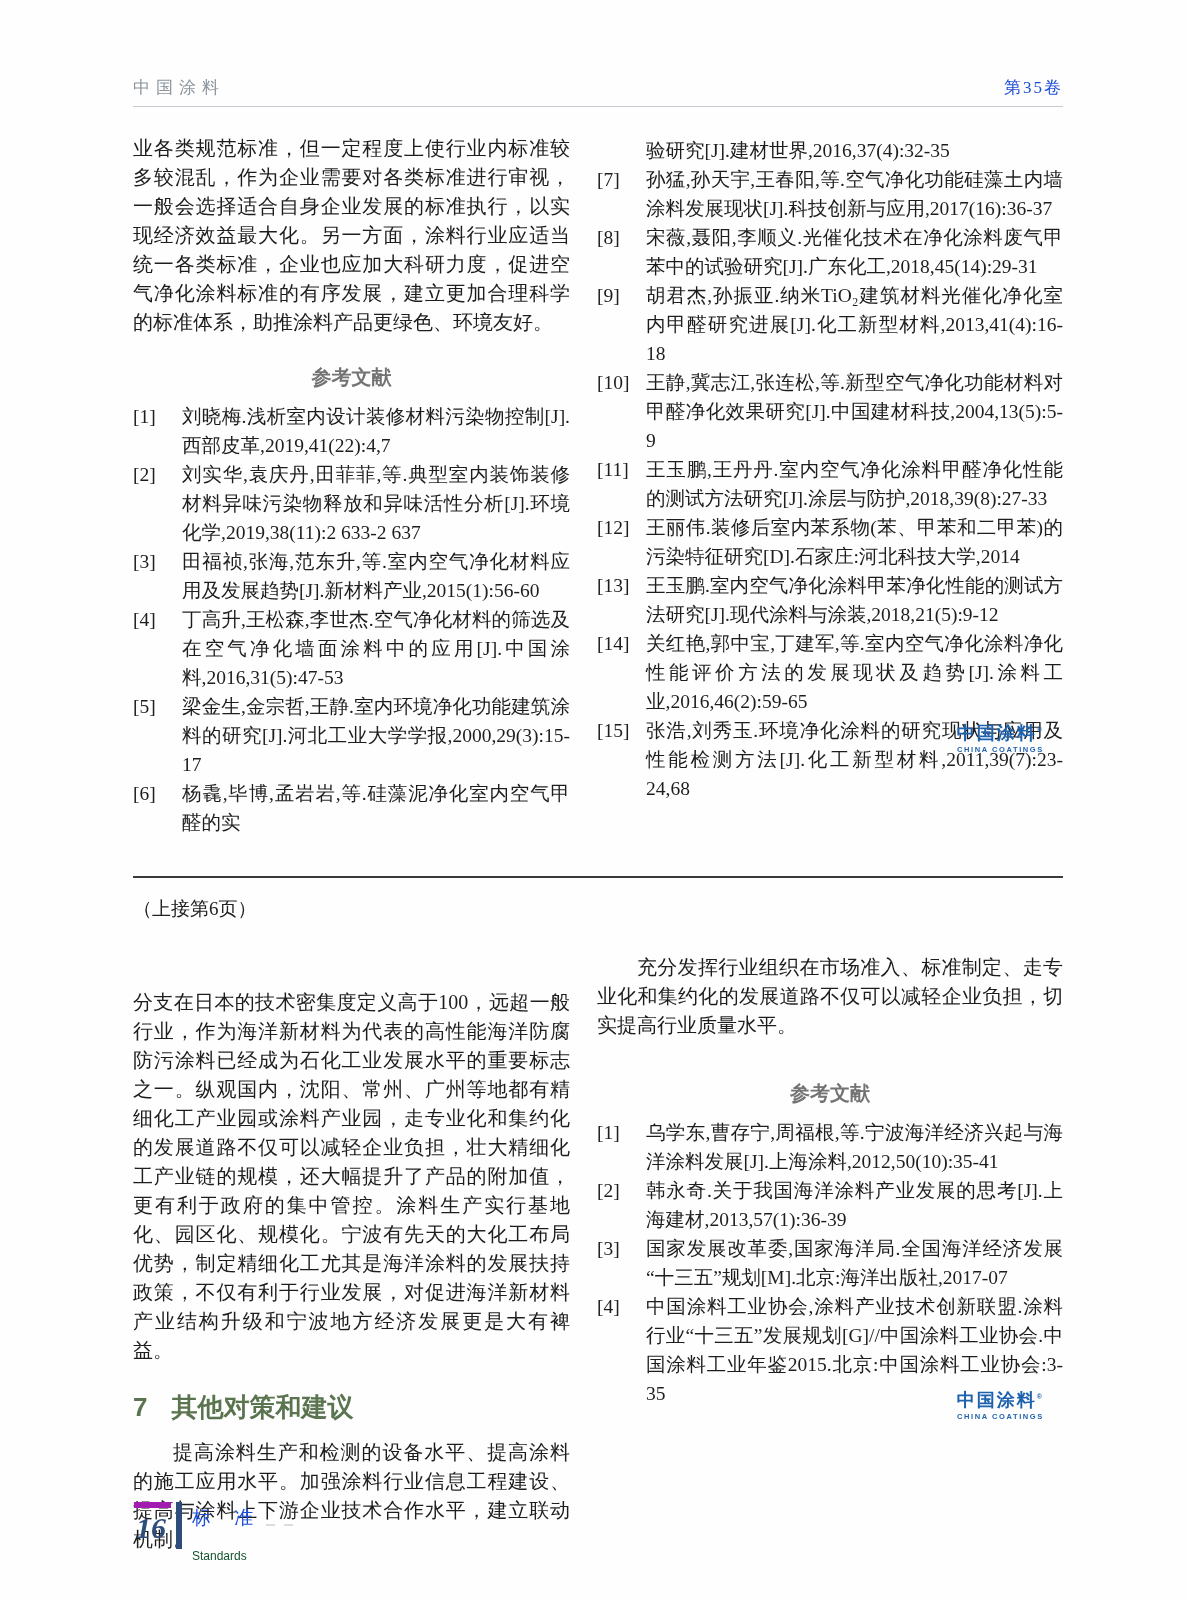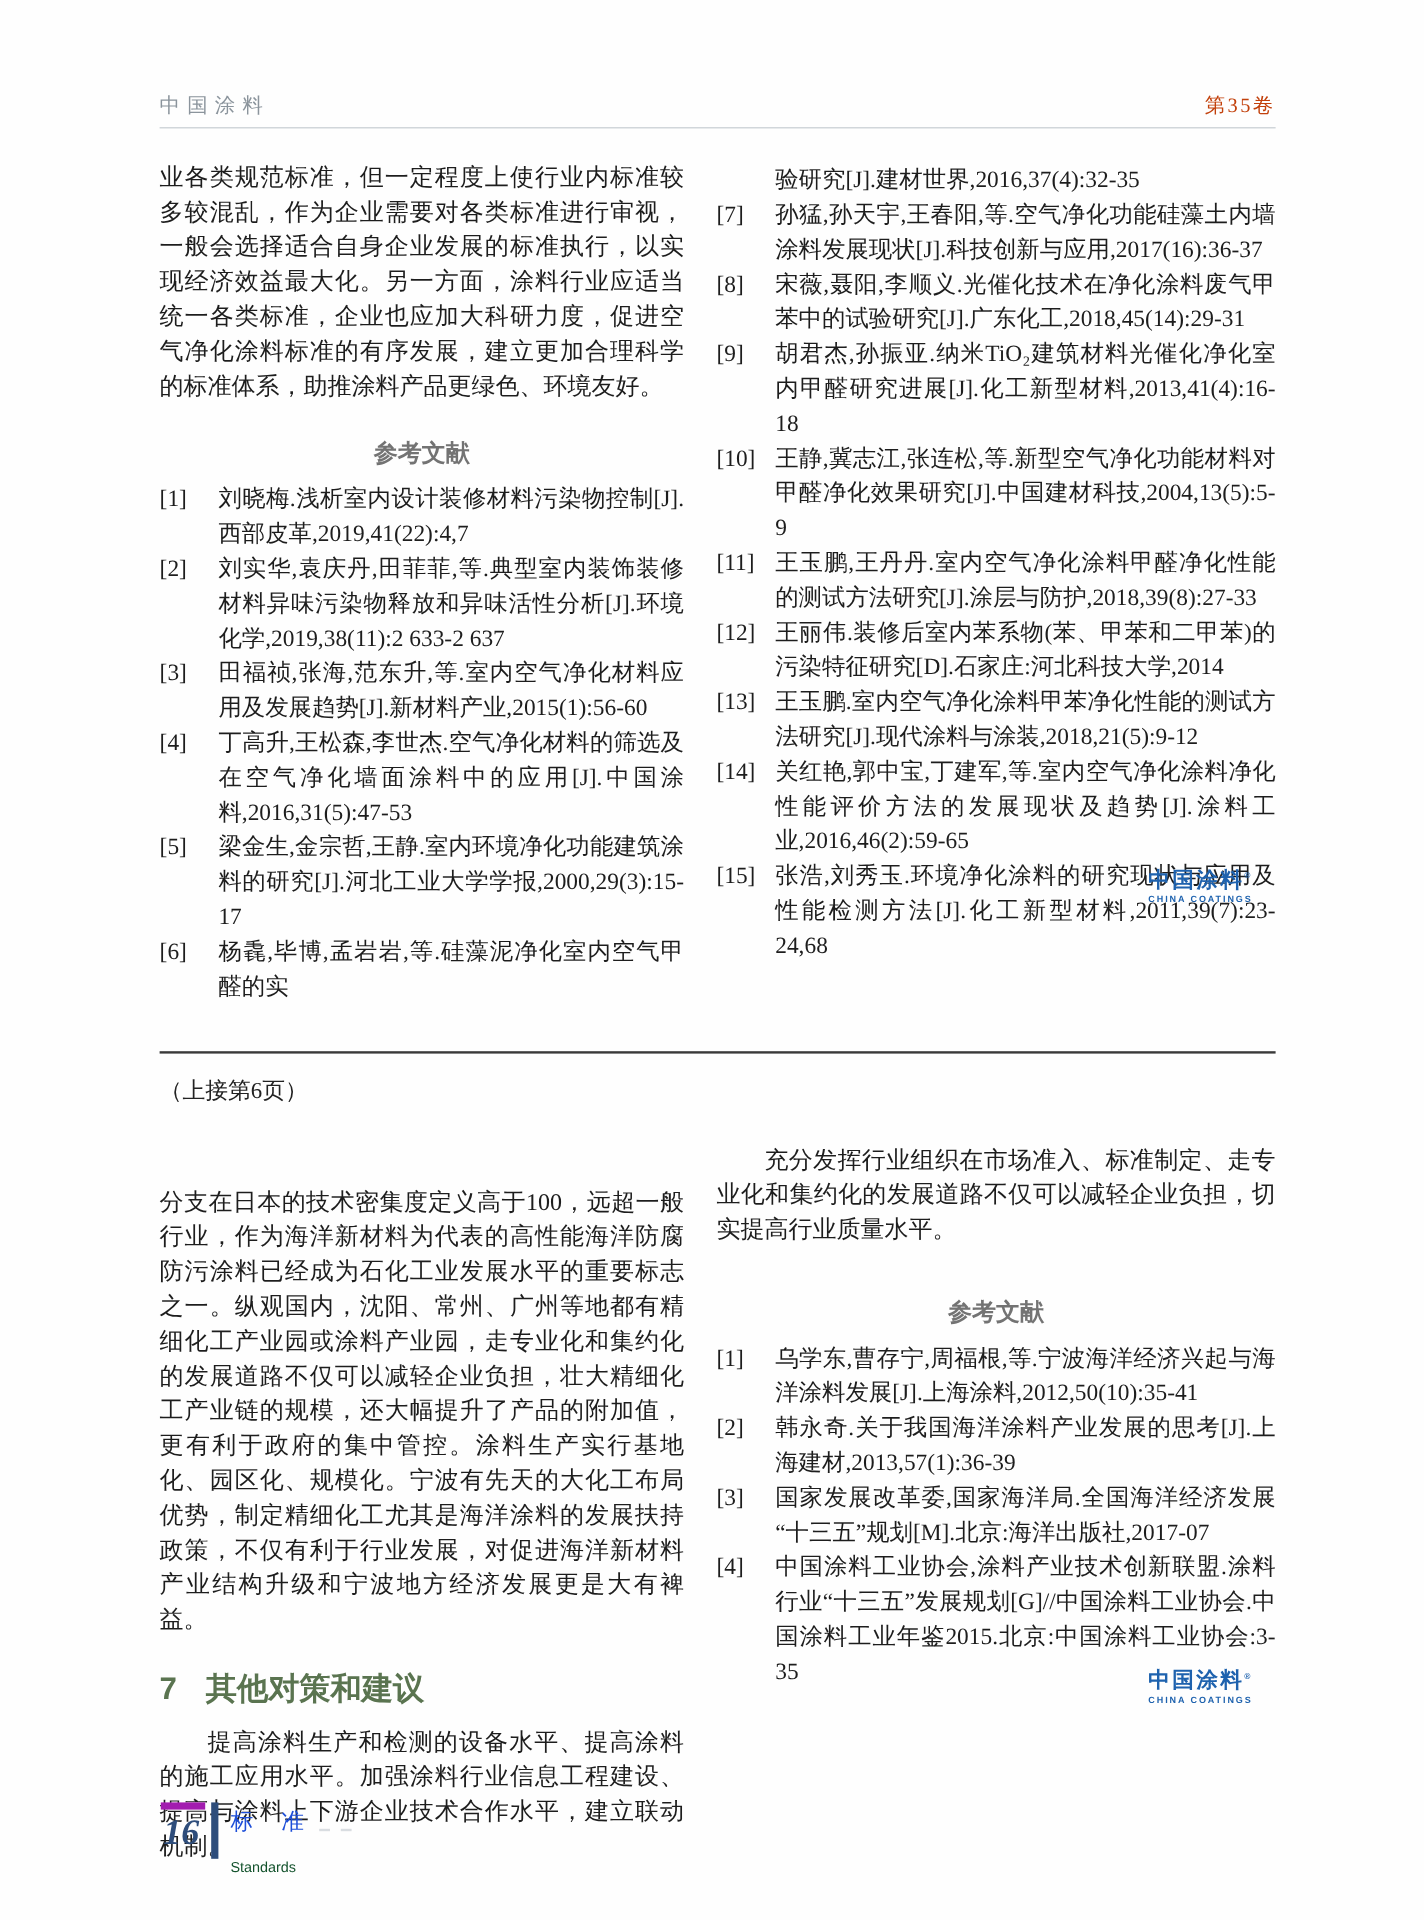--- a/index.html
+++ b/index.html
@@ -8,21 +8,21 @@
     background:#fefefe; overflow:hidden;
     font-family:"Liberation Serif","DejaVu Serif",serif;
     color:#1d1d1d;
     text-decoration:underline;
   }
 
   
   .running-head { position:absolute; left:133px; top:76px; width:930px;
     display:flex; justify-content:space-between; align-items:flex-end; }
   .head-journal { color:#8b949c; font-size:17px; letter-spacing:6px; }
-  .head-volume  { color:#c2410c; font-size:17px; letter-spacing:2px; }
+  .head-volume  { color:#1d4ed8; font-size:17px; letter-spacing:2px; }
   .head-rule { position:absolute; left:133px; top:106px; width:930px; height:1px; background:#c6ccd1; }
 
   
   .col { position:absolute; width:437px; text-align:justify; }
   #a1-left  { left:133px; top:134px; }
   #a1-right { left:597px; top:136px; width:466px; }
   #a2-left  { left:133px; top:988px; }
   #a2-right { left:597px; top:953px; width:466px; }
 
   .body-text { margin:0; font-size:20px; line-height:29px; }

